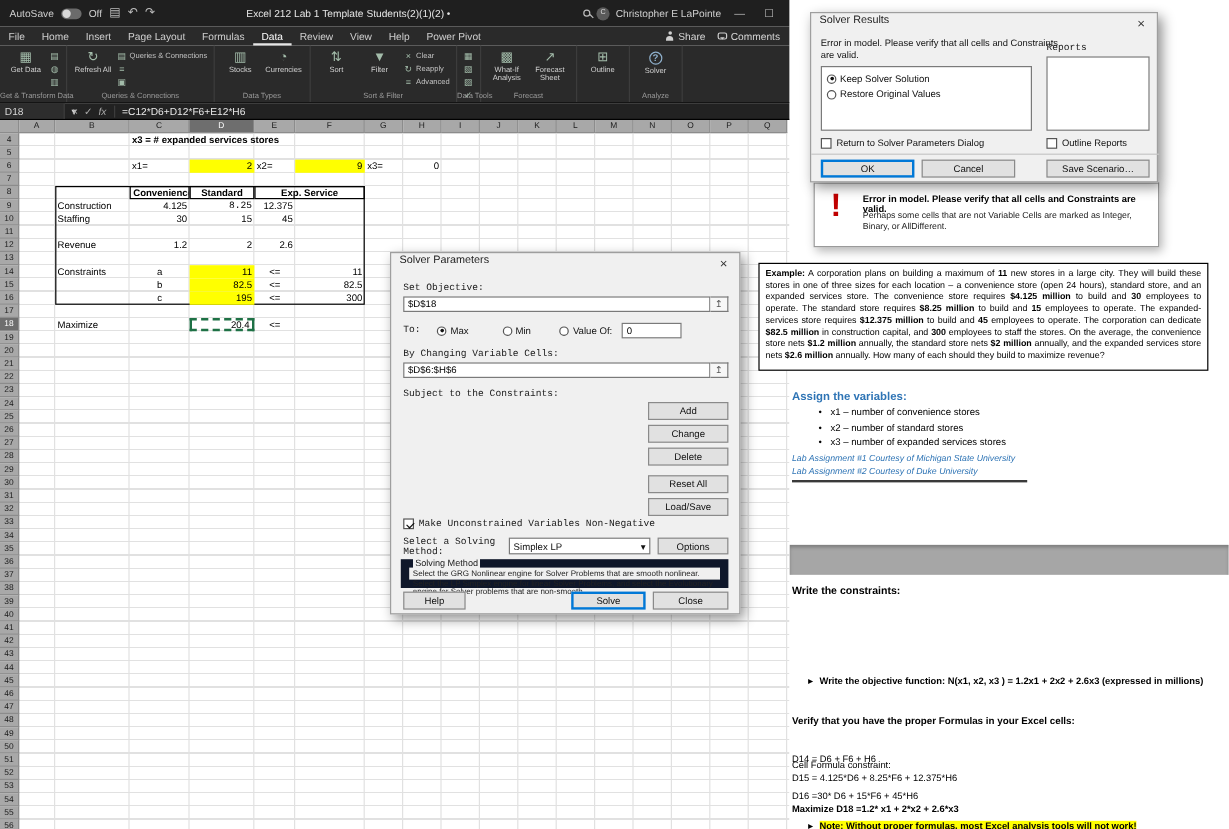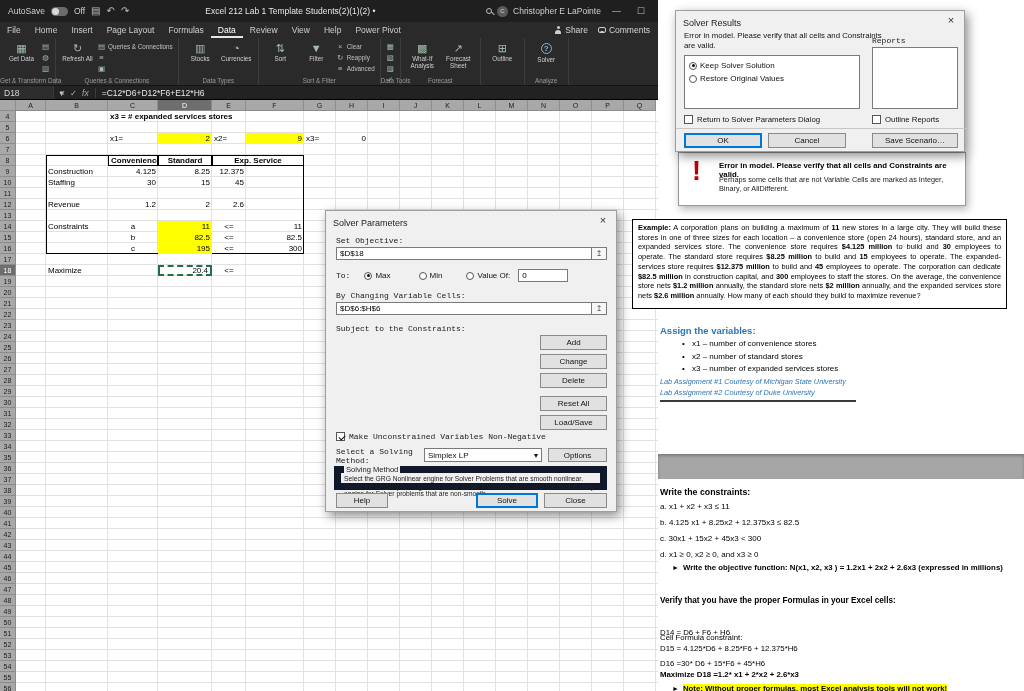--- a/index.html
+++ b/index.html
@@ -76,21 +76,21 @@
   #pagebreak { position: absolute; left: 0; top: 454px; width: 366px; height: 25px; background: #a6a6a6; box-shadow: inset 0 2px 3px rgba(0,0,0,.25); }
   .doc-bold { font-weight: bold; font-size: 8.8px; }
   .doc-line { font-size: 8px; margin-bottom: 7px; }
   .arrow-line { font-size: 7.8px; font-weight: bold; }
   .arrow-glyph { margin-right: 4px; font-size: 7px; }
   .formula-line { font-size: 7.8px; margin-bottom: 6.6px; }
   #note-line .hl { background: #ffff00; }
 
   
   .dlg { position: absolute; background: #f0f0f0; border: 1px solid #9e9e9e; box-shadow: 3px 4px 10px rgba(0,0,0,.45); z-index: 10; font-size: 8.5px; color: #111; }
-  .dlg-head { height: 17px; display: flex; align-items: flex-end; padding-left: 7px; font-size: 9px; color: #222; }
+  .dlg-head { height: 17px; display: flex; align-items: flex-start; padding-left: 7px; font-size: 9px; color: #222; }
   .dlg-x { margin-left: auto; width: 26px; height: 17px; display: flex; align-items: center; justify-content: center; font-size: 11px; color: #333; }
   .sp { position: absolute; }
   .lbl { font-size: 8px; color: #1a1a1a; font-family: Liberation Mono, monospace; }
   .tbox { background: #fff; border: 1px solid #7a7a7a; font-size: 8px; height: 13px; padding: 0 3px; font-family: "Liberation Sans", sans-serif; }
   .refbtn { width: 15px; height: 13px; border: 1px solid #7a7a7a; border-left: none; background: #f7f7f7; display: flex; align-items: center; justify-content: center; font-size: 8px; color: #555; }
   .btn { background: #e1e1e1; border: 1px solid #8a8a8a; display: flex; align-items: center; justify-content: center; font-size: 8px; color: #111; }
   .btn.primary { border: 2px solid #0078d7; }
   .lbx { background: #fff; border: 1px solid #7a7a7a; overflow: hidden; }
   .lbx-item { font-size: 7.6px; padding: 1px 3px; white-space: nowrap; }
   .radio { display: flex; align-items: center; gap: 3px; font-size: 8px; }
@@ -383,21 +383,21 @@
         <div class="cell yellow right" style="left: 158px; top: 33px; width: 54px; height: 11px;">2</div>
         <div class="cell " style="left: 212px; top: 33px; width: 34px; height: 11px;">x2=</div>
         <div class="cell yellow right" style="left: 246px; top: 33px; width: 58px; height: 11px;">9</div>
         <div class="cell " style="left: 304px; top: 33px; width: 32px; height: 11px;">x3=</div>
         <div class="cell right" style="left: 336px; top: 33px; width: 32px; height: 11px;">0</div>
         <div class="cell bold center boxed" style="left: 108px; top: 55px; width: 50px; height: 11px;">Convenience</div>
         <div class="cell bold center boxed" style="left: 158px; top: 55px; width: 54px; height: 11px;">Standard</div>
         <div class="cell bold center boxed" style="left: 212px; top: 55px; width: 92px; height: 11px;">Exp. Service</div>
         <div class="cell overflow" style="left: 46px; top: 66px; width: 62px; height: 11px;">Construction</div>
         <div class="cell right" style="left: 108px; top: 66px; width: 50px; height: 11px;">4.125</div>
-        <div class="cell right" style="left: 158px; top: 66px; width: 54px; height: 11px;">8.25</div>
+        <div class="cell right" style="left: 158px; top: 66px; width: 54px; height: 11px; font-family: Liberation Mono, monospace;">8.25</div>
         <div class="cell right" style="left: 212px; top: 66px; width: 34px; height: 11px;">12.375</div>
         <div class="cell " style="left: 46px; top: 77px; width: 62px; height: 11px;">Staffing</div>
         <div class="cell right" style="left: 108px; top: 77px; width: 50px; height: 11px;">30</div>
         <div class="cell right" style="left: 158px; top: 77px; width: 54px; height: 11px;">15</div>
         <div class="cell right" style="left: 212px; top: 77px; width: 34px; height: 11px;">45</div>
         <div class="cell " style="left: 46px; top: 99px; width: 62px; height: 11px;">Revenue</div>
         <div class="cell right" style="left: 108px; top: 99px; width: 50px; height: 11px;">1.2</div>
         <div class="cell right" style="left: 158px; top: 99px; width: 54px; height: 11px;">2</div>
         <div class="cell right" style="left: 212px; top: 99px; width: 34px; height: 11px;">2.6</div>
         <div class="cell " style="left: 46px; top: 121px; width: 62px; height: 11px;">Constraints</div>
@@ -424,26 +424,20 @@
     <div class="dp" id="variables-list" style="left:24px;top:339px">
         <div class="var-item">x1 – number of convenience stores</div>
         <div class="var-item">x2 – number of standard stores</div>
         <div class="var-item">x3 – number of expanded services stores</div>
       </div>
     <div class="dp lab-line" style="left:2px;top:377px">Lab Assignment #1 Courtesy of Michigan State University</div>
     <div class="dp lab-line" style="left:2px;top:388px">Lab Assignment #2 Courtesy of Duke University</div>
     <div class="dp doc-rule" style="left:2px;top:400px"></div>
     <div id="pagebreak"></div>
     <div class="dp doc-bold" style="left:2px;top:487px">Write the constraints:</div>
-    <div class="dp" id="constraints-list" style="left:2px;top:502px">
-        <div class="doc-line">a. x1 + x2 + x3 ≤ 11</div>
-        <div class="doc-line">b. 4.125 x1 + 8.25x2 + 12.375x3 ≤ 82.5</div>
-        <div class="doc-line">c. 30x1 + 15x2 + 45x3 &lt; 300</div>
-        <div class="doc-line">d. x1 ≥ 0, x2 ≥ 0, and x3 ≥ 0</div>
-      </div>
     <div class="dp arrow-line" style="left:14px;top:563px;width:348px">
       <span class="arrow-glyph">►</span><span>Write the objective function: N(x1, x2, x3 ) = 1.2x1 + 2x2 + 2.6x3 (expressed in millions)</span>
     </div>
     <div class="dp doc-bold" style="left:2px;top:596px;font-size:8.2px">Verify that you have the proper Formulas in your Excel cells:</div>
     <div class="dp" style="left:2px;top:633px;font-size:7.8px">Cell Formula constraint:</div>
     <div class="dp" id="formulas-list" style="left:2px;top:628px">
         <div class="formula-line">D14 = D6 + F6 + H6</div>
         <div class="formula-line">D15 = 4.125*D6 + 8.25*F6 + 12.375*H6</div>
         <div class="formula-line">D16 =30* D6 + 15*F6 + 45*H6</div>
       </div>

